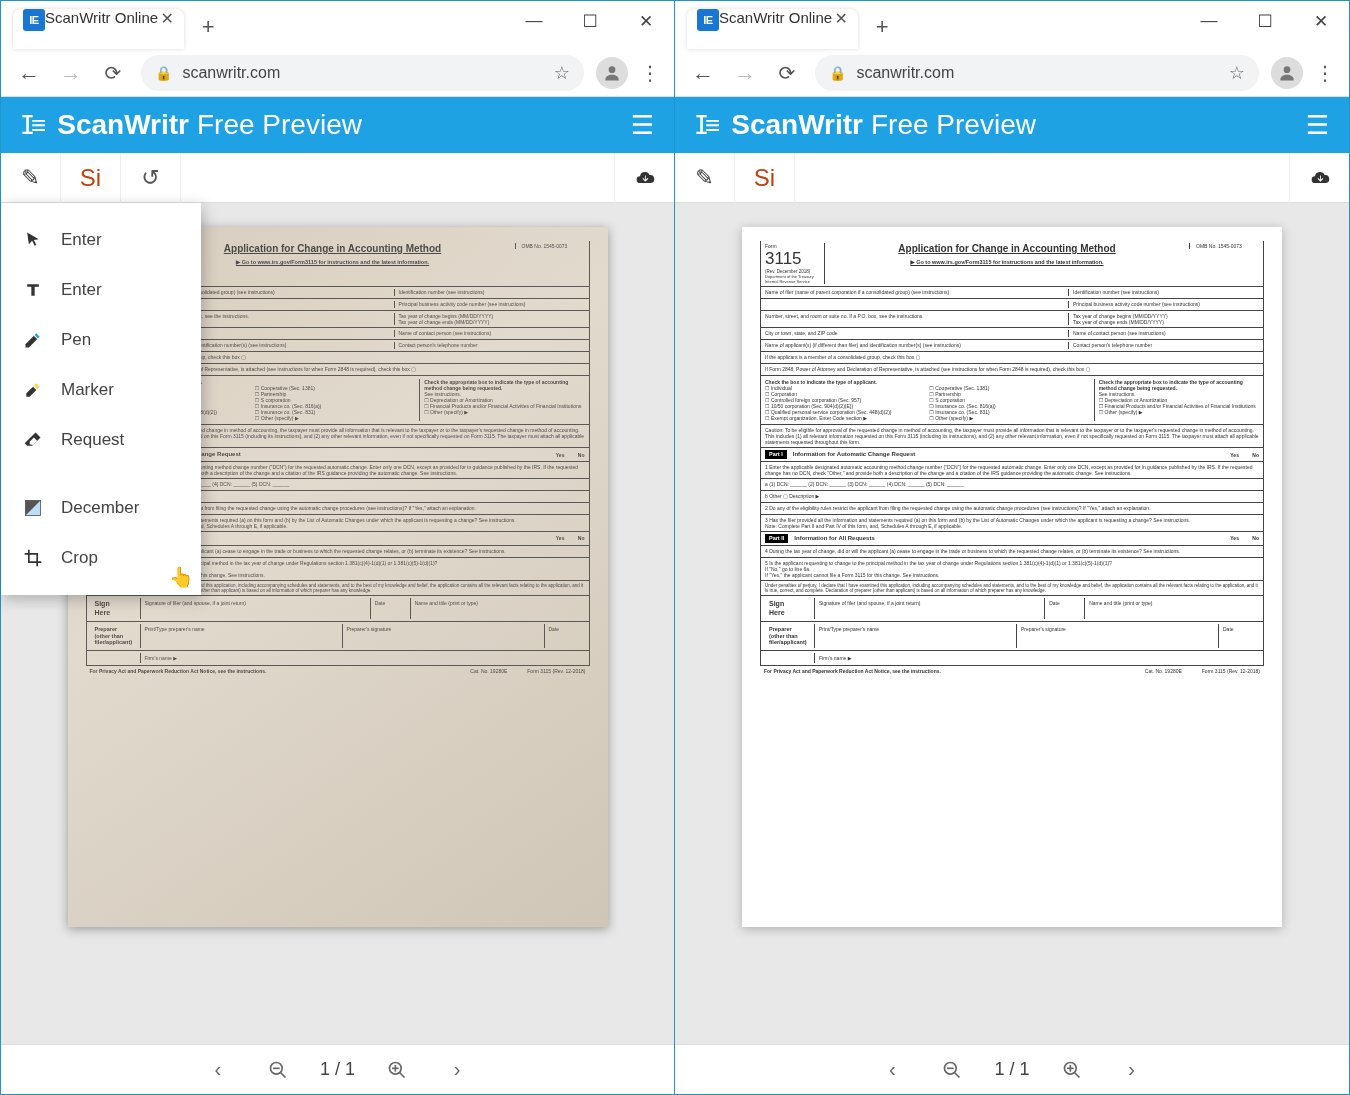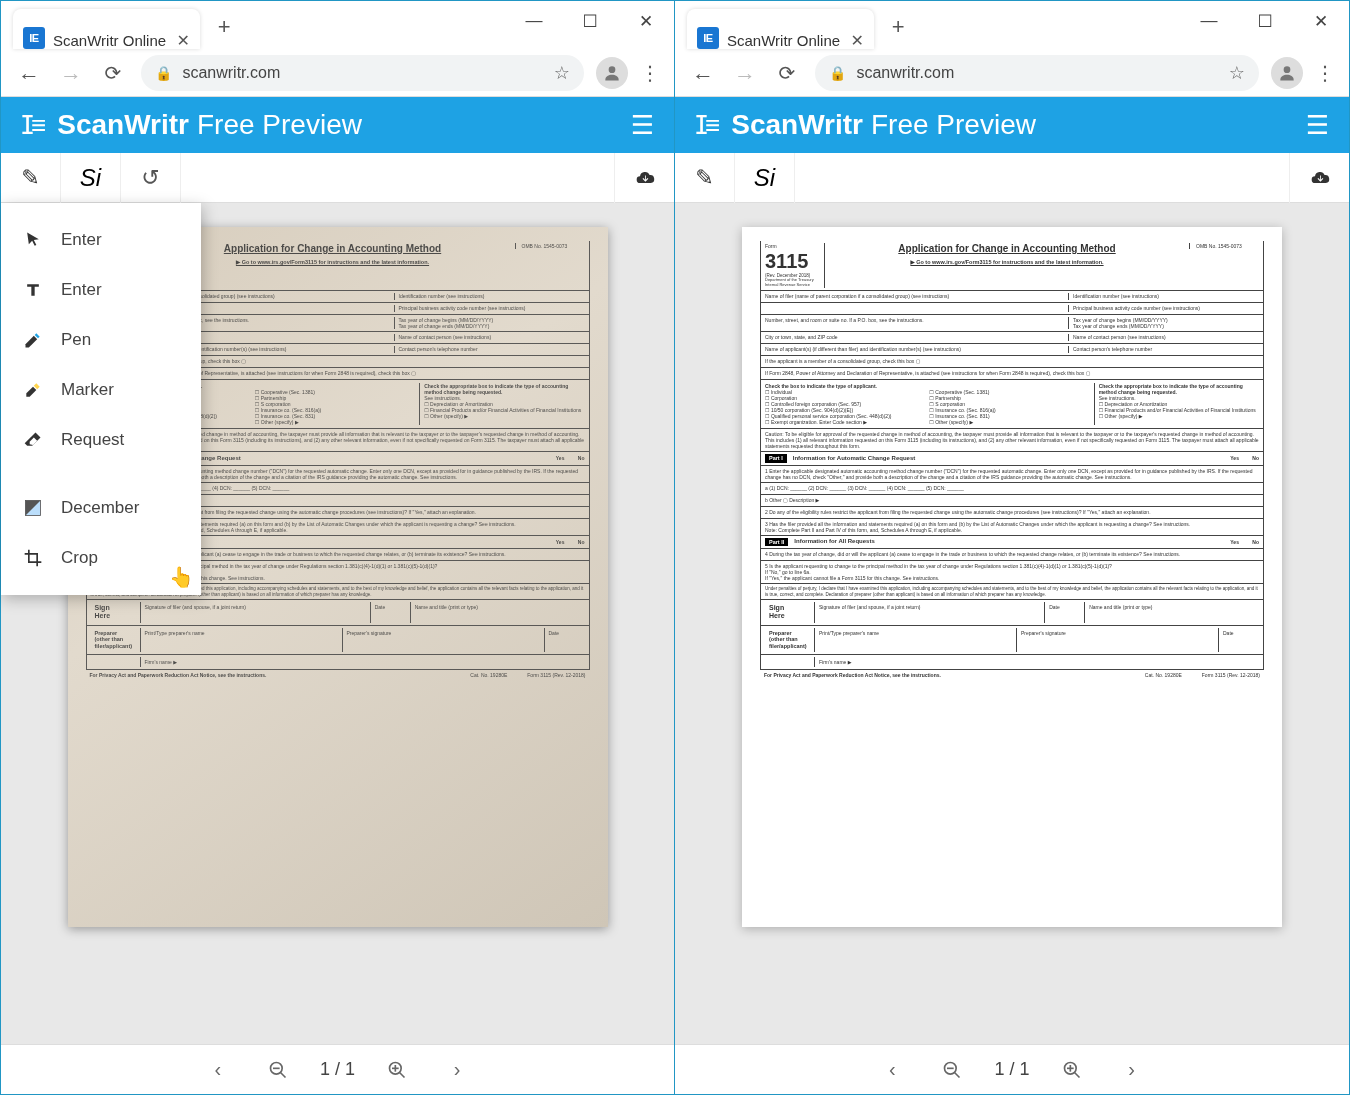--- a/index.html
+++ b/index.html
@@ -1,21 +1,21 @@
 <!DOCTYPE html>
 <html><head>
 <meta charset="utf-8">
 <style>
   * { margin:0; padding:0; box-sizing:border-box; font-family:"Segoe UI",Arial,sans-serif; }
   body { background:#fff; width:1350px; height:1095px; overflow:hidden; display:flex; }
   .window { width:675px; height:1095px; border:1px solid #2196c4; display:flex; flex-direction:column; position:relative; }
   .window + .window { border-left:none; }
   
   .win-bar { height:48px; display:flex; align-items:flex-start; background:#fff; }
-  .tab { display:flex; align-items:flex-end; height:40px; margin-top:8px; margin-left:12px; padding:0 8px 0 10px; border-radius:8px 8px 0 0; background:#fff; box-shadow:0 0 4px rgba(0,0,0,.15); font-size:15px; color:#333; gap:8px; }
+  .tab { display:flex; align-items:flex-start; height:40px; margin-top:8px; margin-left:12px; padding:0 8px 0 10px; border-radius:8px 8px 0 0; background:#fff; box-shadow:0 0 4px rgba(0,0,0,.15); font-size:15px; color:#333; gap:0; }
   .favicon { width:22px; height:22px; background:#1976d2; color:#fff; font-size:11px; font-weight:600; display:flex; align-items:center; justify-content:center; border-radius:3px; letter-spacing:-.5px; }
   .tab-close { width:18px; height:18px; display:flex; align-items:center; justify-content:center; color:#555; font-size:16px; }
   .tab-plus { width:32px; height:32px; margin-top:10px; margin-left:8px; display:flex; align-items:center; justify-content:center; color:#555; font-size:22px; }
   .win-ctrls { margin-left:auto; display:flex; }
   .win-ctrl { width:56px; height:40px; display:flex; align-items:center; justify-content:center; color:#444; font-size:17px; }
   
   .addr-bar { height:48px; display:flex; align-items:center; padding:0 8px; gap:2px; border-bottom:1px solid #ddd; }
   .nav-btn { width:40px; height:40px; display:flex; align-items:center; justify-content:center; color:#555; font-size:22px; border-radius:50%; }
   .nav-btn.disabled { color:#bbb; }
   .url-box { flex:1; height:36px; background:#f1f3f4; border-radius:18px; display:flex; align-items:center; padding:0 14px; gap:10px; font-size:16px; color:#444; margin:0 6px; }
@@ -28,33 +28,33 @@
   .app-head { height:56px; background:#1ea2e4; color:#fff; display:flex; align-items:center; padding:0 20px; }
   .app-logo { display:flex; align-items:center; gap:4px; margin-right:14px; }
   .app-logo-mark { font-size:26px; font-weight:300; letter-spacing:-3px; }
   .app-title { font-size:28px; font-weight:600; }
   .app-sub { font-size:28px; font-weight:300; margin-left:8px; }
   .burger { margin-left:auto; font-size:26px; }
   
   .toolbar { height:50px; background:#fff; border-bottom:1px solid #ddd; display:flex; align-items:center; }
   .tool { width:60px; height:50px; display:flex; align-items:center; justify-content:center; font-size:22px; color:#555; border-right:1px solid #eee; }
   .tool.active { color:#333; }
-  .tool.si { color:#000000; font-family:Georgia,serif; font-style:italic; font-size:24px;justify-content:center; }
+  .tool.si { color:#c2410c; font-family:Georgia,serif; font-size:24px;justify-content:center; }
   .tool.cloud { margin-left:auto; border-left:1px solid #eee; border-right:none; color:#333; }
   
   .dropdown { position:absolute; left:0; top:202px; width:200px; background:#fff; box-shadow:2px 4px 14px rgba(0,0,0,.25); padding:12px 0; z-index:10; }
   .dd-item { height:50px; display:flex; align-items:center; padding:0 22px; gap:18px; font-size:17px; color:#444; cursor:pointer; }
   .dd-sep { height:18px; }
   .dd-cursor { position:absolute; left:168px; top:362px; font-size:20px; color:#000; pointer-events:none; }
   
   .canvas { flex:1; background:#e8e8e8; display:flex; justify-content:center; overflow:hidden; position:relative; }
   .doc { margin-top:24px; width:540px; height:700px; background:#fff; box-shadow:0 2px 10px rgba(0,0,0,.25); padding:14px 18px; font-size:6px; color:#333; line-height:1.2; }
   .doc.raw { background:linear-gradient(145deg,#d7cdbd 0%,#e2dacd 40%,#cfc6b7 100%); box-shadow:0 2px 10px rgba(0,0,0,.35); }
   .doc.raw .form-body { opacity:.85; }
-  .form-num { font-size:20px; font-weight:700; }
+  .form-num { font-size:17px; font-weight:400; }
   .form-title { font-size:10px; font-weight:700; }
   .form-hdr { display:flex; align-items:flex-start; border:1px solid #444; padding:4px 6px; gap:10px; }
   .form-hdr-left { width:60px; border-right:1px solid #444; padding-right:6px; }
   .form-hdr-mid { flex:1; text-align:center;text-decoration:underline; }
   .form-hdr-right { width:70px; font-size:5px; border-left:1px solid #444; padding-left:6px; }
   .form-body > div { border:1px solid #444; border-top:none; padding:2px 4px; min-height:12px; font-size:5px; }
   .twoCol { display:flex; }
   .twoCol > div:first-child { flex:1; border-right:1px solid #444; padding-right:4px; }
   .twoCol > div:last-child { width:190px; padding-left:4px; }
   .part-bar { display:flex; align-items:center; gap:6px; background:none; }

